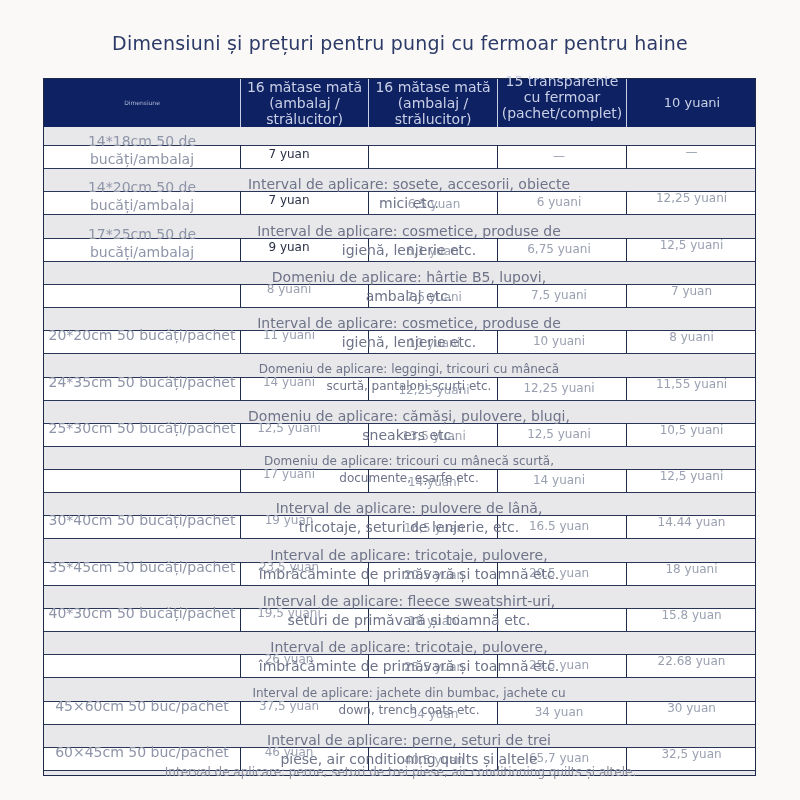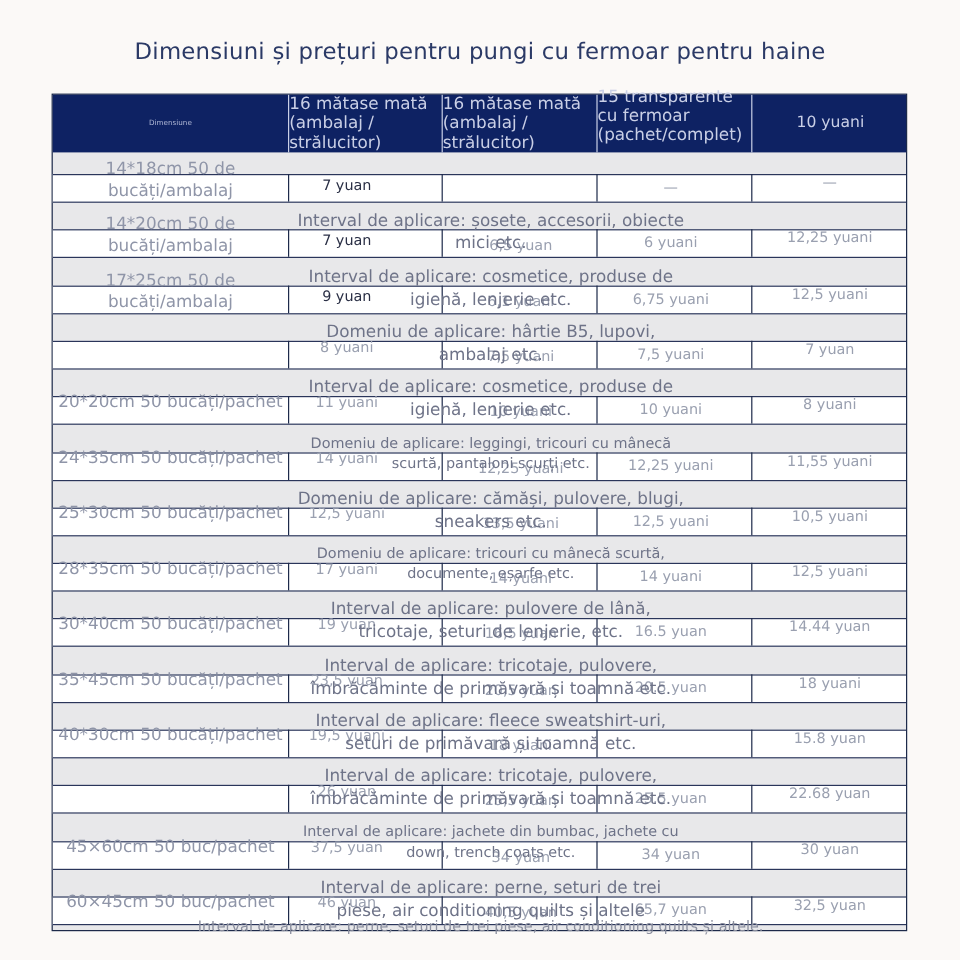--- a/index.html
+++ b/index.html
@@ -13,21 +13,21 @@
   }
   .table-wrap {
     position:absolute; left:43px; top:78px; width:713px; height:698px;
     border:1px solid #1d2a4a; background:#e8e8ea; box-sizing:border-box;
   }
   .thead {
     position:absolute; left:0; top:0; width:100%; height:48px; background:#0e2263;
   }
   .hcell {
     position:absolute; top:0; height:48px; display:flex; align-items:center; justify-content:center;
-    color:#c9cfe6; font-size:14px; line-height:16px;
+    text-align:center; color:#c9cfe6; font-size:14px; line-height:16px;
   }
   .hcell.small { font-size:6px; color:#b0b8d6; }
   .hsep { position:absolute; top:0; width:1px; height:48px; background:#c9cfe6; }
   .row {
     position:absolute; left:0; width:100%; height:46px;
   }
   .white {
     position:absolute; left:0; width:100%; top:18px; height:22px; background:#ffffff;
     border-top:1px solid #2a355a; border-bottom:1px solid #2a355a;
   }
@@ -169,23 +169,20 @@
         <div class="price" style="left:470px;width:90px;top:22px">12,5 yuani</div>
         <div class="price" style="left:600px;width:95px;top:18px">10,5 yuani</div>
         <div class="overlay " style="left:200px;width:330px;top:2px;white-space:normal">Domeniu de aplicare: cămăși, pulovere, blugi, sneakers etc.</div>
       </div>
       <div class="row" style="top: 372.1px;">
         <div class="white"></div>
         <div class="vsep" style="left:196px"></div>
         <div class="vsep" style="left:324px"></div>
         <div class="vsep" style="left:453px"></div>
         <div class="vsep" style="left:582px"></div>
-        <div class="dim">
-          <span>28*35cm 50 bucăți/pachet</span>
-        </div>
         <div class="price " style="left:200px;width:90px;top:16px">17 yuani</div>
         <div class="price" style="left:330px;width:120px;top:24px">14 yuani</div>
         <div class="price" style="left:470px;width:90px;top:22px">14 yuani</div>
         <div class="price" style="left:600px;width:95px;top:18px">12,5 yuani</div>
         <div class="overlay small" style="left:200px;width:330px;top:2px;white-space:normal">Domeniu de aplicare: tricouri cu mânecă scurtă, documente, eșarfe etc.</div>
       </div>
       <div class="row" style="top: 418.4px;">
         <div class="white"></div>
         <div class="vsep" style="left:196px"></div>
         <div class="vsep" style="left:324px"></div>

